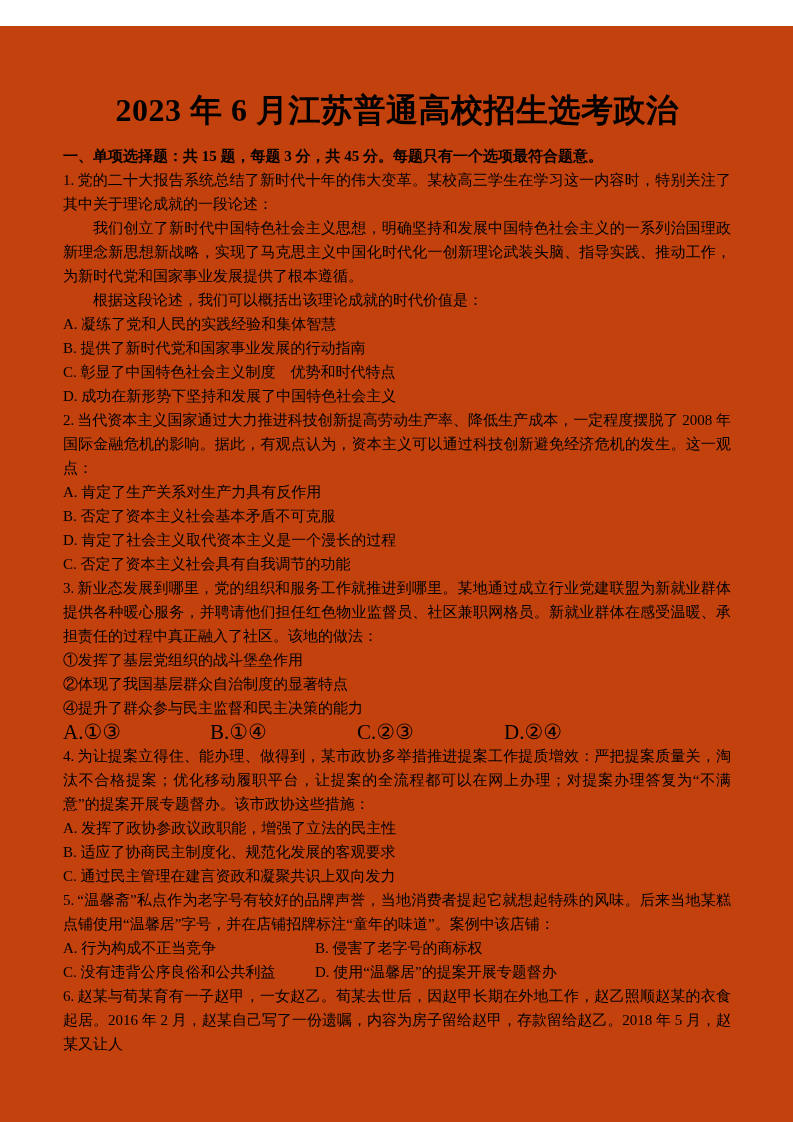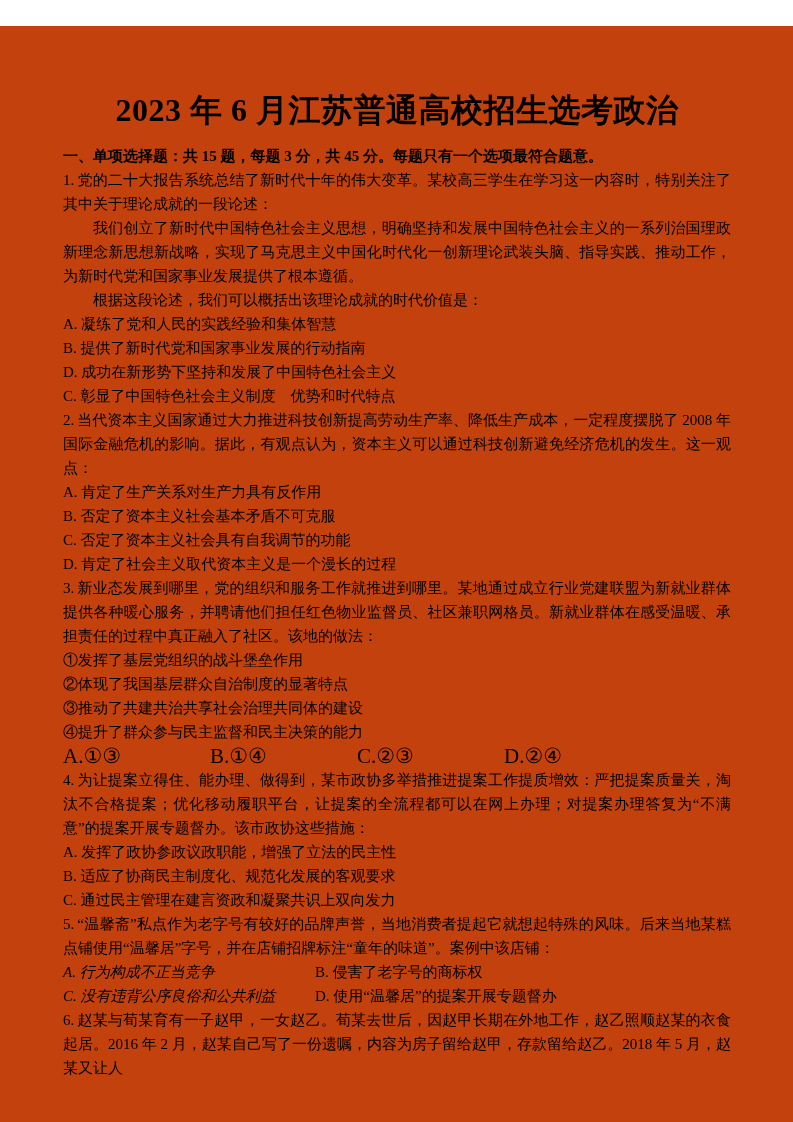--- a/index.html
+++ b/index.html
@@ -59,58 +59,56 @@
     width: auto;
   }
   .options-grid-row {
     display: flex;
     font-size: 15px;
     line-height: 24px;
   }
   .options-grid-row .opt-cell-left {
     width: 252px;
     flex: 0 0 auto;
-    font-style: italic;
   }
   .options-grid-row .opt-cell-right {
     flex: 1 1 auto;
   }
 </style>
 </head>
 <body>
 
 <div class="page">
 
   <h1 class="doc-title">2023 年 6 月江苏普通高校招生选考政治</h1>
 
   <p class="line section-header">一、单项选择题：共 15 题，每题 3 分，共 45 分。每题只有一个选项最符合题意。</p>
 
   <section>
     <p class="line"><span class="qnum">1.</span><span>党的二十大报告系统总结了新时代十年的伟大变革。某校高三学生在学习这一内容时，特别关注了其中关于理论成就的一段论述：</span></p>
     <p class="line indent">我们创立了新时代中国特色社会主义思想，明确坚持和发展中国特色社会主义的一系列治国理政新理念新思想新战略，实现了马克思主义中国化时代化一创新理论武装头脑、指导实践、推动工作，为新时代党和国家事业发展提供了根本遵循。</p>
     <p class="line indent">根据这段论述，我们可以概括出该理论成就的时代价值是：</p>
     <p class="line">A. 凝练了党和人民的实践经验和集体智慧</p>
     <p class="line">B. 提供了新时代党和国家事业发展的行动指南</p>
+    <p class="line">C. 彰显了中国特色社会主义制度　优势和时代特点</p>
     <p class="line">D. 成功在新形势下坚持和发展了中国特色社会主义</p>
-    <p class="line">C. 彰显了中国特色社会主义制度　优势和时代特点</p>
   </section>
 
   <section>
     <p class="line"><span class="qnum">2.</span><span>当代资本主义国家通过大力推进科技创新提高劳动生产率、降低生产成本，一定程度摆脱了 2008 年国际金融危机的影响。据此，有观点认为，资本主义可以通过科技创新避免经济危机的发生。这一观点：</span></p>
     <p class="line">A. 肯定了生产关系对生产力具有反作用</p>
     <p class="line">B. 否定了资本主义社会基本矛盾不可克服</p>
+    <p class="line">D. 肯定了社会主义取代资本主义是一个漫长的过程</p>
     <p class="line">C. 否定了资本主义社会具有自我调节的功能</p>
-    <p class="line">D. 肯定了社会主义取代资本主义是一个漫长的过程</p>
   </section>
 
   <section>
     <p class="line"><span class="qnum">3.</span><span>新业态发展到哪里，党的组织和服务工作就推进到哪里。某地通过成立行业党建联盟为新就业群体提供各种暖心服务，并聘请他们担任红色物业监督员、社区兼职网格员。新就业群体在感受温暖、承担责任的过程中真正融入了社区。该地的做法：</span></p>
     <p class="line">①发挥了基层党组织的战斗堡垒作用</p>
     <p class="line">②体现了我国基层群众自治制度的显著特点</p>
-    <p class="line">③推动了共建共治共享社会治理共同体的建设</p>
     <p class="line">④提升了群众参与民主监督和民主决策的能力</p>
     <div class="options-row">
       <span class="opt-cell">A.①③</span>
       <span class="opt-cell">B.①④</span>
       <span class="opt-cell">C.②③</span>
       <span class="opt-cell">D.②④</span>
     </div>
   </section>
 
   <section>

